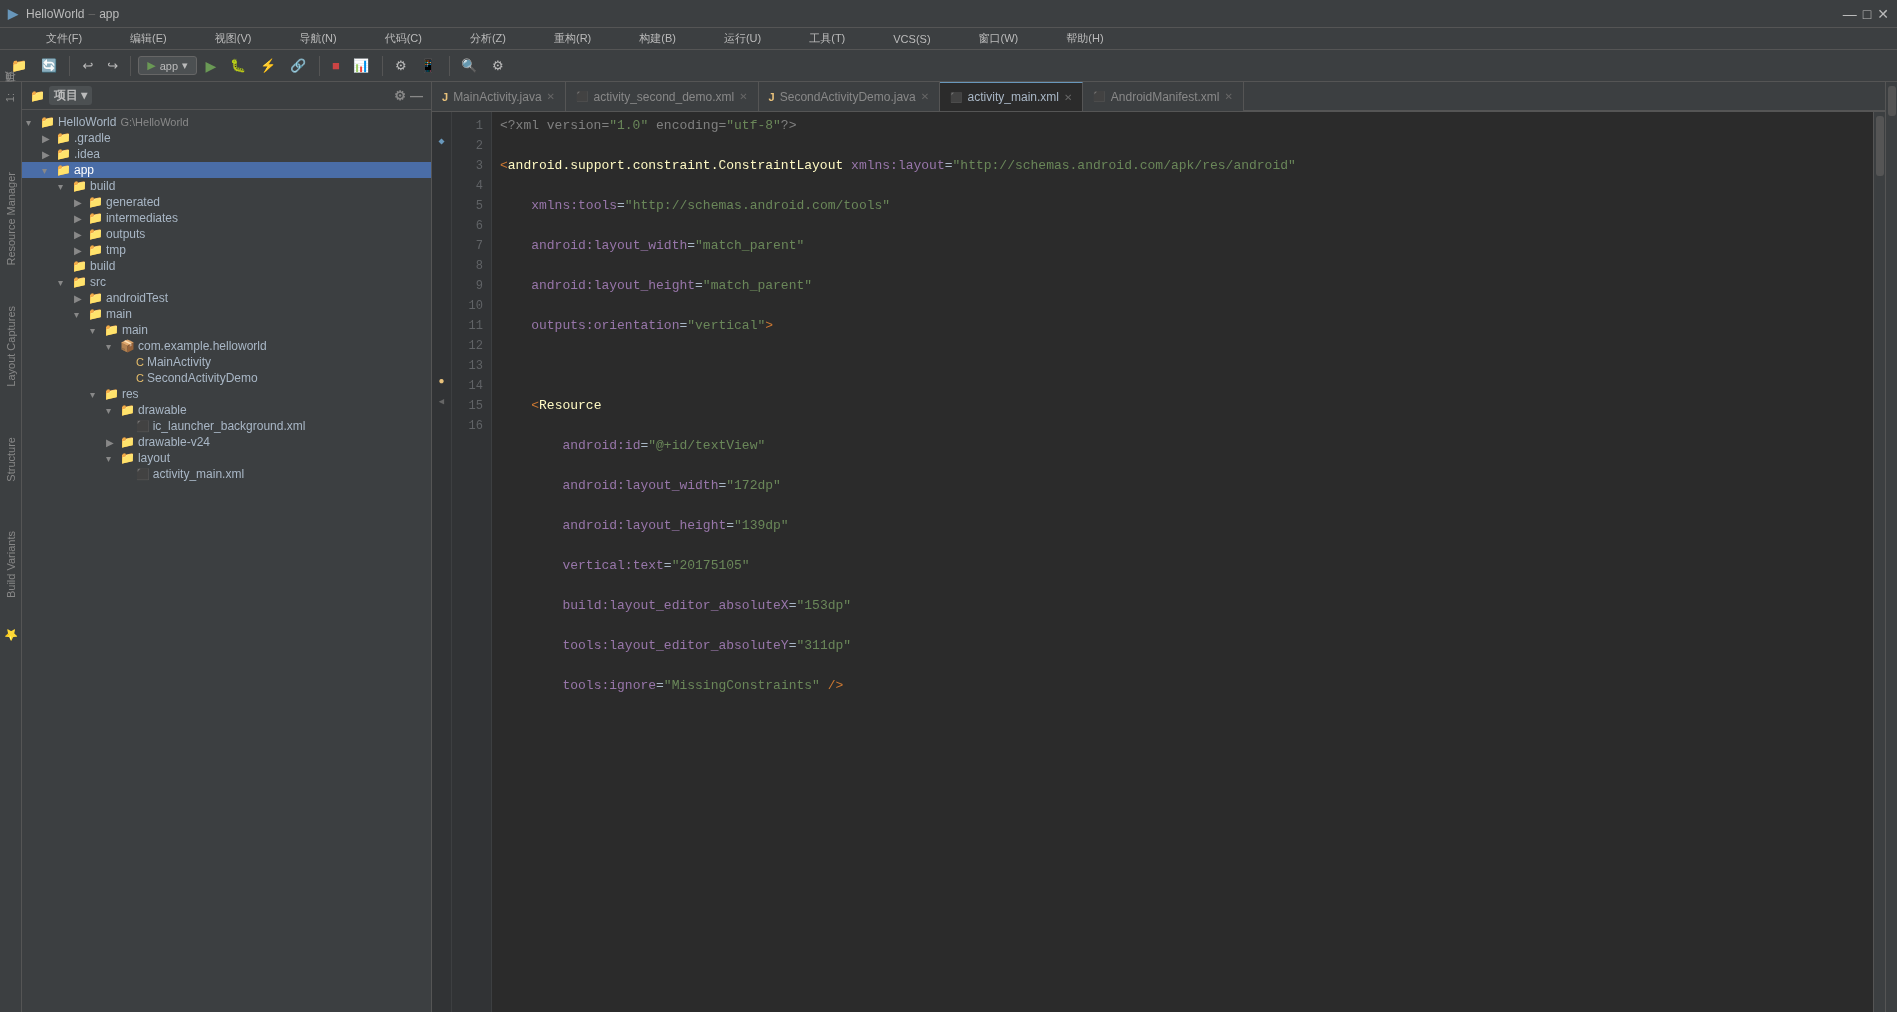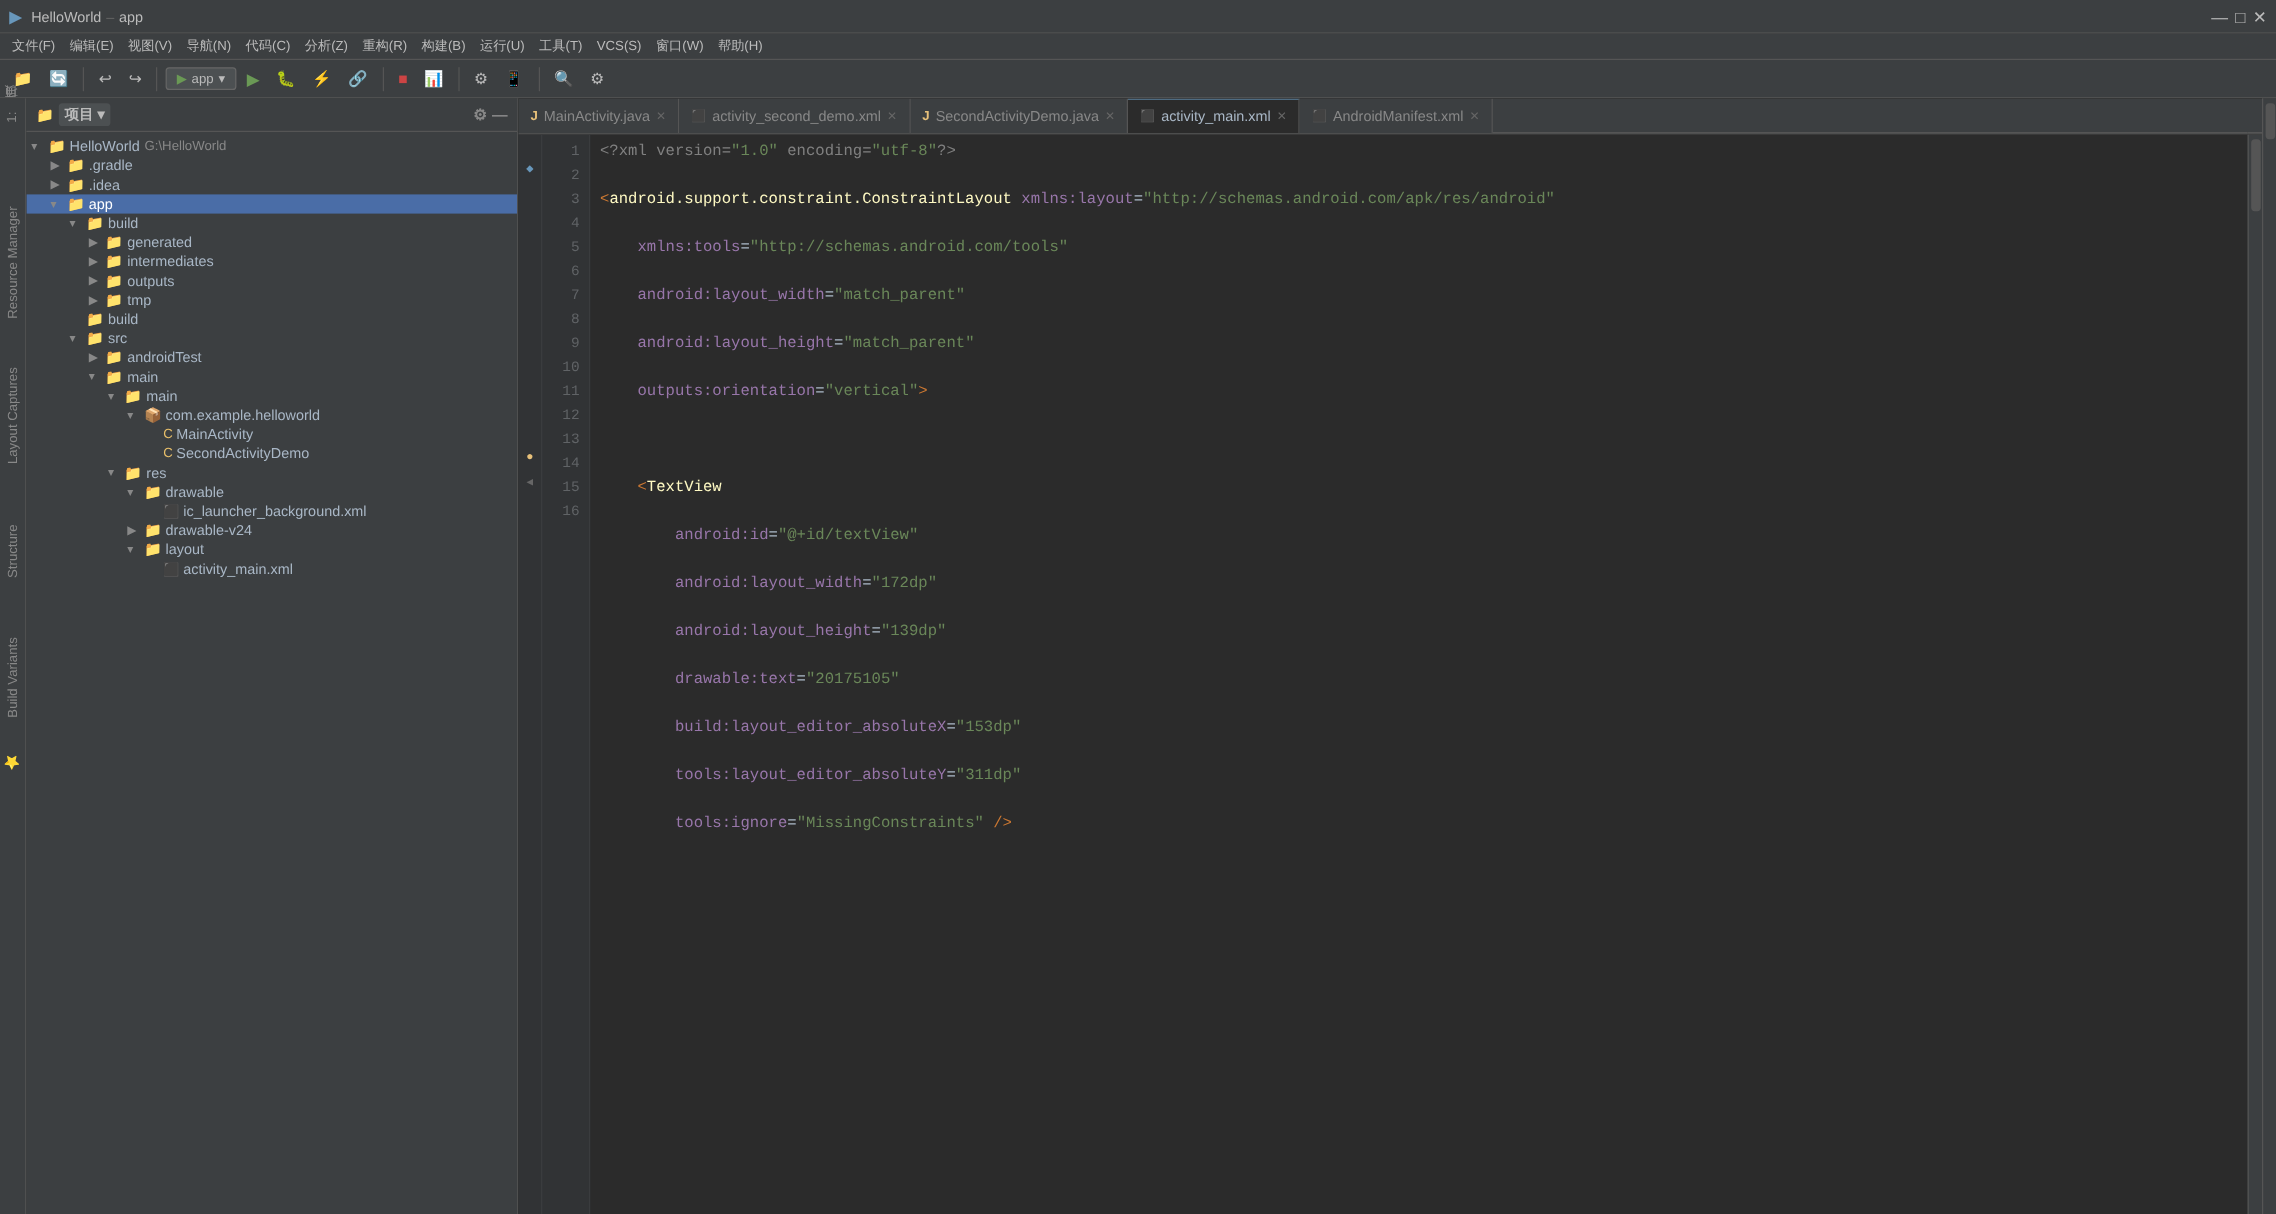--- a/index.html
+++ b/index.html
@@ -27,20 +27,21 @@
       display: flex;
       align-items: center;
       padding: 0 4px;
       border-bottom: 1px solid #555;
       font-size: 11px;
       color: #bbbbbb;
     }
     #menu-bar .menu-item {
       padding: 2px 6px;
       cursor: pointer;
+      margin-left: 36px;
     }
 
     
     #toolbar {
       background: #3c3f41;
       height: 32px;
       display: flex;
       align-items: center;
       padding: 0 6px;
       border-bottom: 1px solid #555;
@@ -612,25 +613,25 @@
           <div>16</div>
         </div>
 
         <div id="code-body"><span class="code-line"><span class="xml-decl">&lt;?xml version=</span><span class="xml-str">"1.0"</span><span class="xml-decl"> encoding=</span><span class="xml-str">"utf-8"</span><span class="xml-decl">?&gt;</span></span>
 <span class="code-line"><span class="xml-bracket">&lt;</span><span class="xml-tag">android.support.constraint.ConstraintLayout</span> <span class="xml-attr">xmlns:layout</span><span class="xml-text">=</span><span class="xml-str">"http://schemas.android.com/apk/res/android"</span></span>
 <span class="code-line">    <span class="xml-attr">xmlns:tools</span><span class="xml-text">=</span><span class="xml-str">"http://schemas.android.com/tools"</span></span>
 <span class="code-line">    <span class="xml-attr">android:layout_width</span><span class="xml-text">=</span><span class="xml-str">"match_parent"</span></span>
 <span class="code-line">    <span class="xml-attr">android:layout_height</span><span class="xml-text">=</span><span class="xml-str">"match_parent"</span></span>
 <span class="code-line">    <span class="xml-attr">outputs:orientation</span><span class="xml-text">=</span><span class="xml-str">"vertical"</span><span class="xml-bracket">&gt;</span></span>
 <span class="code-line"> </span>
-<span class="code-line">    <span class="xml-bracket">&lt;</span><span class="xml-tag">TextView</span></span>
+<span class="code-line">    <span class="xml-bracket">&lt;</span><span class="xml-tag">Resource</span></span>
 <span class="code-line">        <span class="xml-attr">android:id</span><span class="xml-text">=</span><span class="xml-str">"@+id/textView"</span></span>
 <span class="code-line">        <span class="xml-attr">android:layout_width</span><span class="xml-text">=</span><span class="xml-str">"172dp"</span></span>
 <span class="code-line">        <span class="xml-attr">android:layout_height</span><span class="xml-text">=</span><span class="xml-str">"139dp"</span></span>
-<span class="code-line">        <span class="xml-attr">drawable:text</span><span class="xml-text">=</span><span class="xml-str">"20175105"</span></span>
+<span class="code-line">        <span class="xml-attr">vertical:text</span><span class="xml-text">=</span><span class="xml-str">"20175105"</span></span>
 <span class="code-line">        <span class="xml-attr">build:layout_editor_absoluteX</span><span class="xml-text">=</span><span class="xml-str">"153dp"</span></span>
 <span class="code-line">        <span class="xml-attr">tools:layout_editor_absoluteY</span><span class="xml-text">=</span><span class="xml-str">"311dp"</span></span>
 <span class="code-line">        <span class="xml-attr">tools:ignore</span><span class="xml-text">=</span><span class="xml-str">"MissingConstraints"</span> <span class="xml-bracket">/&gt;</span></span>
 </div>
 
         <div style="width:12px; background:#3c3f41; border-left:1px solid #555; flex-shrink:0; position:relative;">
           <div style="width:8px; height:60px; background:#555; border-radius:3px; position:absolute; top:4px; left:2px;"></div>
         </div>
       </div>
 

